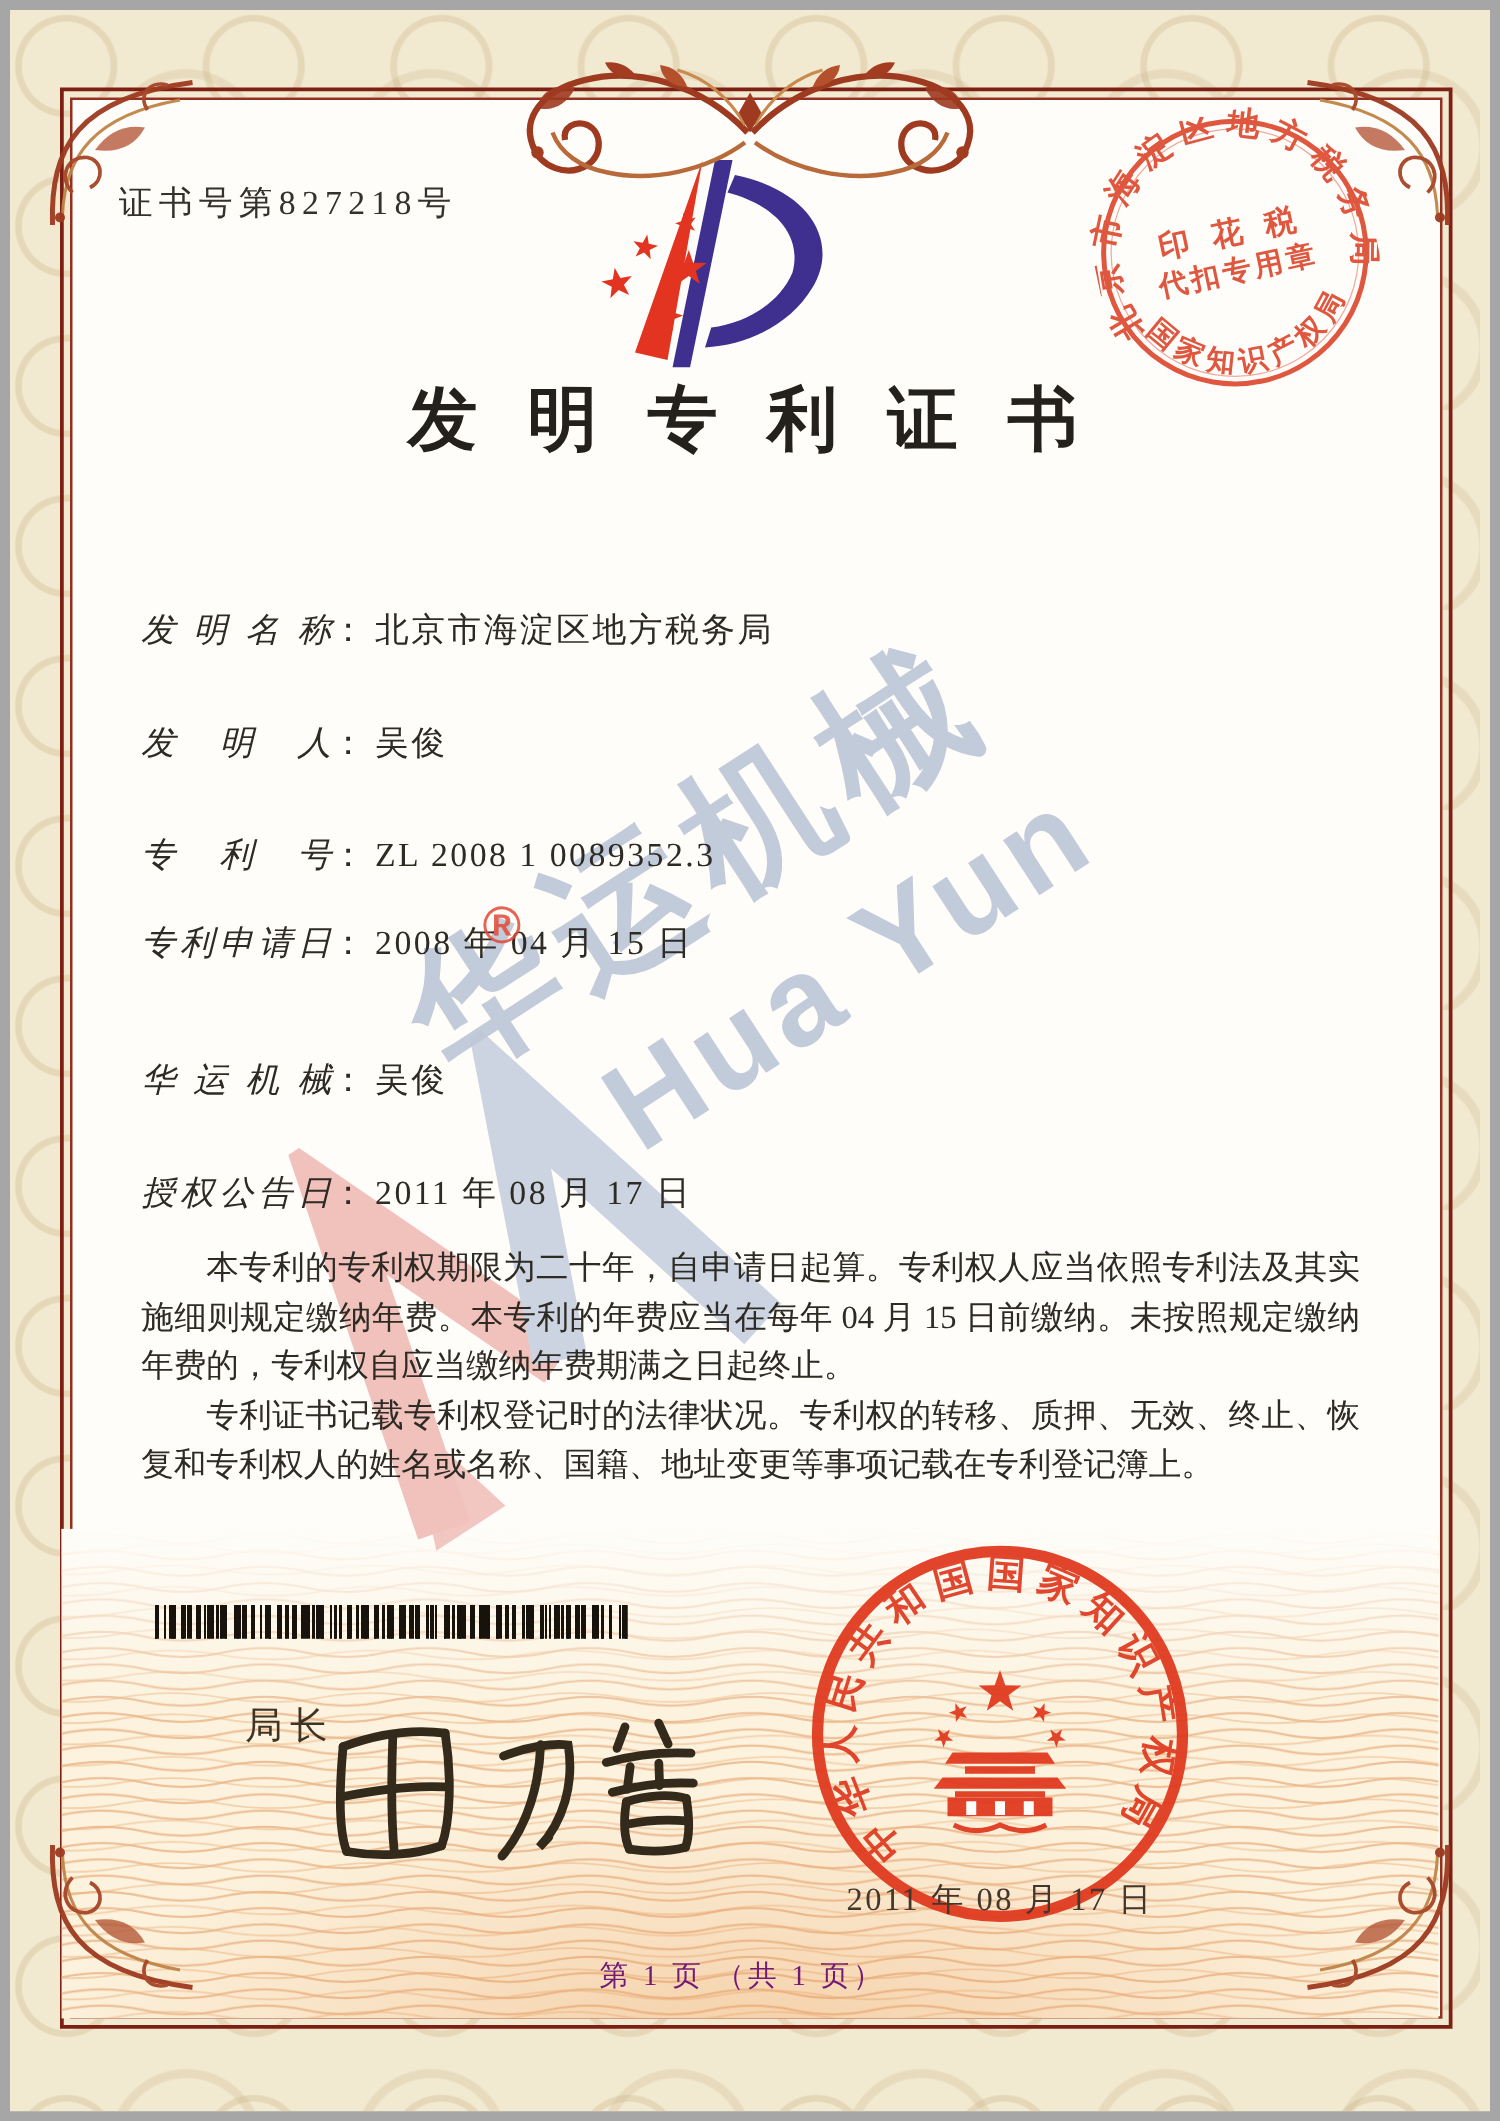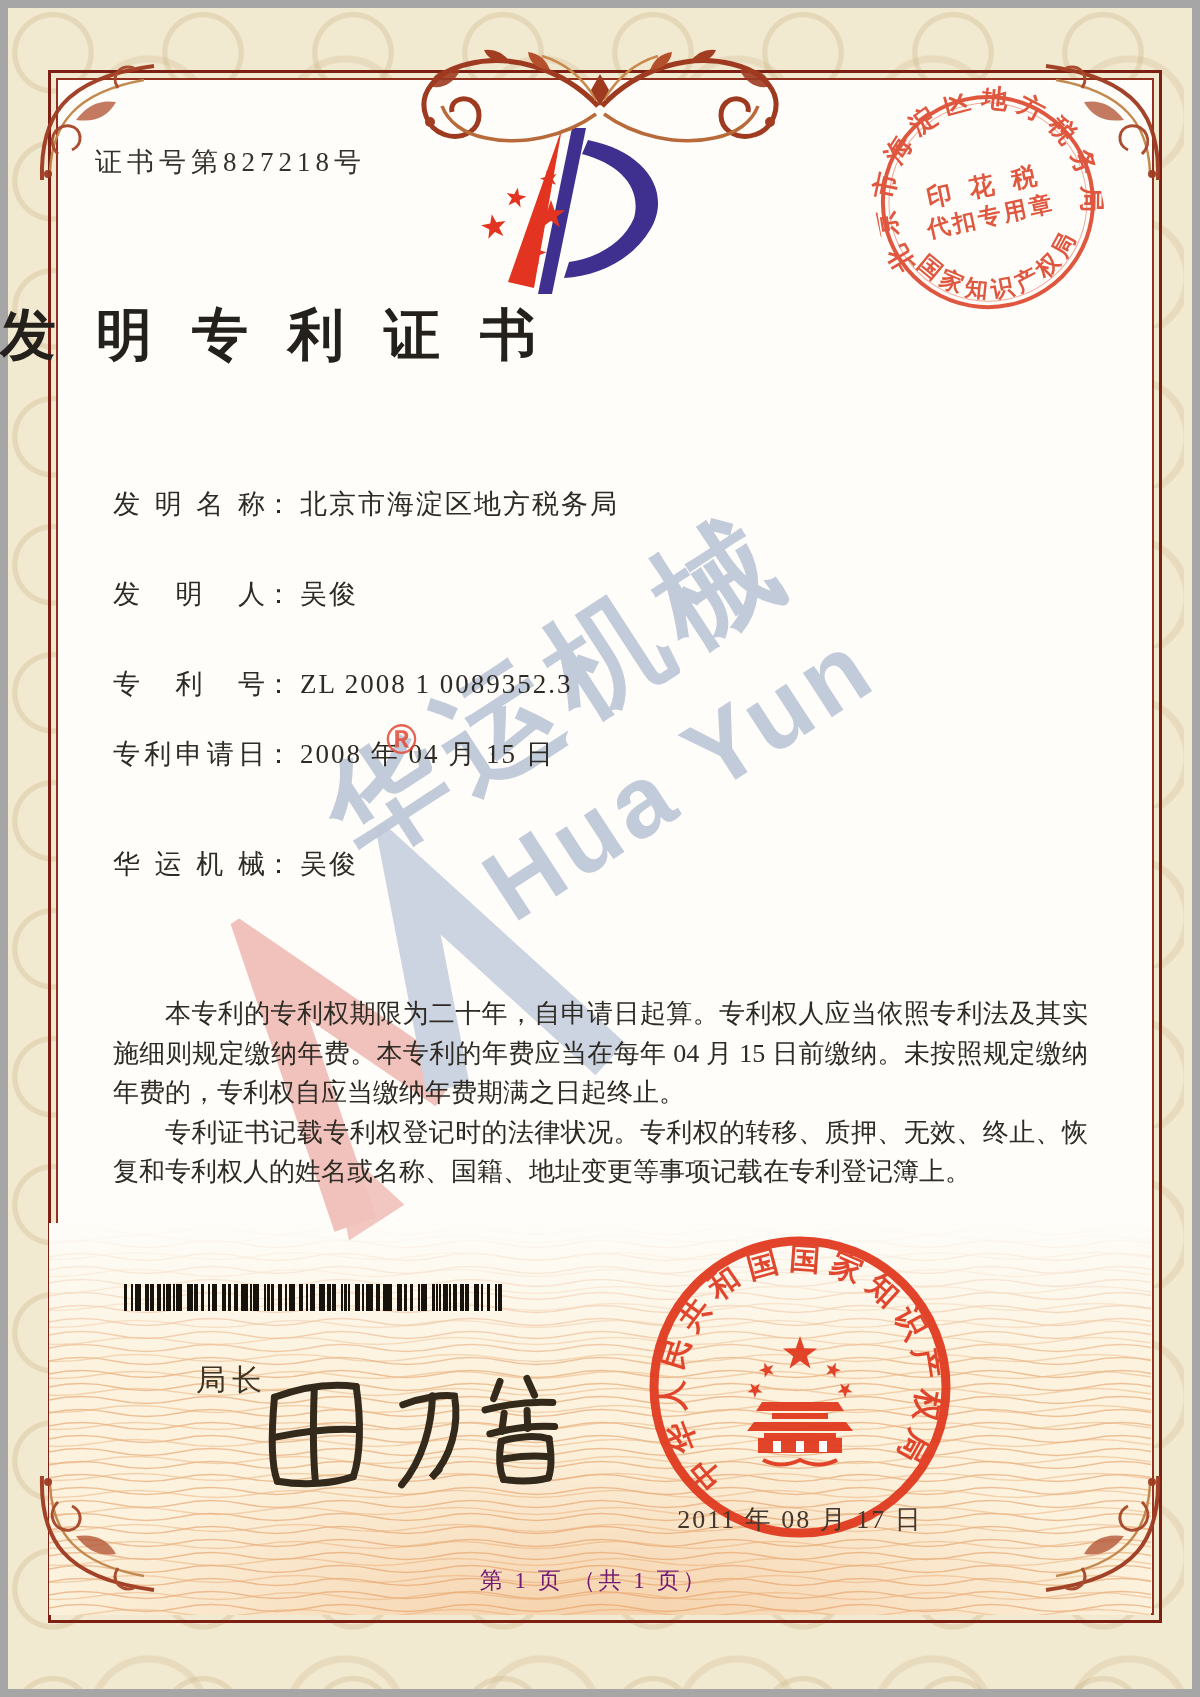--- a/index.html
+++ b/index.html
@@ -19,24 +19,24 @@
   .topOrn{position:absolute;left:50%;top:40px;transform:translateX(-50%);z-index:5;}
   .cfl{position:absolute;width:130px;height:130px;z-index:5;opacity:.95;}
   .cfl.tl{left:32px;top:54px;}
   .cfl.tr{left:1038px;top:54px;transform:scaleX(-1);}
   .cfl.bl{left:32px;top:1472px;transform:scaleY(-1);}
   .cfl.br{left:1038px;top:1472px;transform:scale(-1,-1);}
 
   
   .certno{position:absolute;left:95px;top:144px;font-size:27px;letter-spacing:5px;color:#35312b;z-index:2;}
   .logo{position:absolute;left:452px;top:124px;z-index:2;}
-  .title{position:absolute;left:0;right:12px;top:298px;z-index:2;}
+  .title{position:absolute;left:0;right:12px;top:298px;text-align:center;z-index:2;}
   .title span{font-size:56px;font-weight:700;color:#24211d;letter-spacing:40px;margin-right:-40px;}
   .frow{position:absolute;left:113px;font-size:27px;color:#2e2a24;z-index:2;white-space:nowrap;}
-  .frow .lbl{display:inline-block;width:152px;text-align:justify;text-align-last:justify;}
+  .frow .lbl{display:inline-block;width:152px;text-align:justify;text-align-last:justify;font-style:italic;}
   .frow .colon{display:inline-block;}
   .frow .val{margin-left:8px;letter-spacing:2px;}
   .paras{position:absolute;left:113px;top:994px;width:975px;z-index:2;}
   .paras p{margin:0;font-size:26px;line-height:39.5px;color:#2e2a24;text-indent:2em;text-align:justify;}
   .barcode{position:absolute;left:124px;top:1284px;width:378px;height:27px;z-index:2;
     background:
       repeating-linear-gradient(90deg,#17120c 0 2px,rgba(0,0,0,0) 2px 7px),
       repeating-linear-gradient(90deg,#17120c 0 3px,rgba(0,0,0,0) 3px 11px),
       repeating-linear-gradient(90deg,#17120c 0 2px,rgba(0,0,0,0) 2px 13px),
       repeating-linear-gradient(90deg,rgba(0,0,0,0) 0 15px,#17120c 15px 17px,rgba(0,0,0,0) 17px 19px);}
@@ -172,20 +172,23 @@
   </div>
   <div class="frow" style="top:666px">
     <span class="lbl">专利号</span><span class="colon">：</span><span class="val">ZL 2008 1 0089352.3</span>
   </div>
   <div class="frow" style="top:736px">
     <span class="lbl">专利申请日</span><span class="colon">：</span><span class="val">2008 年 04 月 15 日</span>
   </div>
   <div class="frow" style="top:846px">
     <span class="lbl">华运机械</span><span class="colon">：</span><span class="val">吴俊</span>
   </div>
+  <div class="frow" style="top:936px">
+    <span class="lbl">授权公告日</span><span class="colon">：</span><span class="val">2011 年 08 月 17 日</span>
+  </div>
 
   <div class="paras">
     <p>本专利的专利权期限为二十年，自申请日起算。专利权人应当依照专利法及其实施细则规定缴纳年费。本专利的年费应当在每年 04 月 15 日前缴纳。未按照规定缴纳年费的，专利权自应当缴纳年费期满之日起终止。</p>
     <p>专利证书记载专利权登记时的法律状况。专利权的转移、质押、无效、终止、恢复和专利权人的姓名或名称、国籍、地址变更等事项记载在专利登记簿上。</p>
   </div>
 
   <div class="barcode"></div>
 
   <div class="signerTitle">局长</div>
   <svg class="signature" width="330" height="150" viewBox="0 0 330 150">

